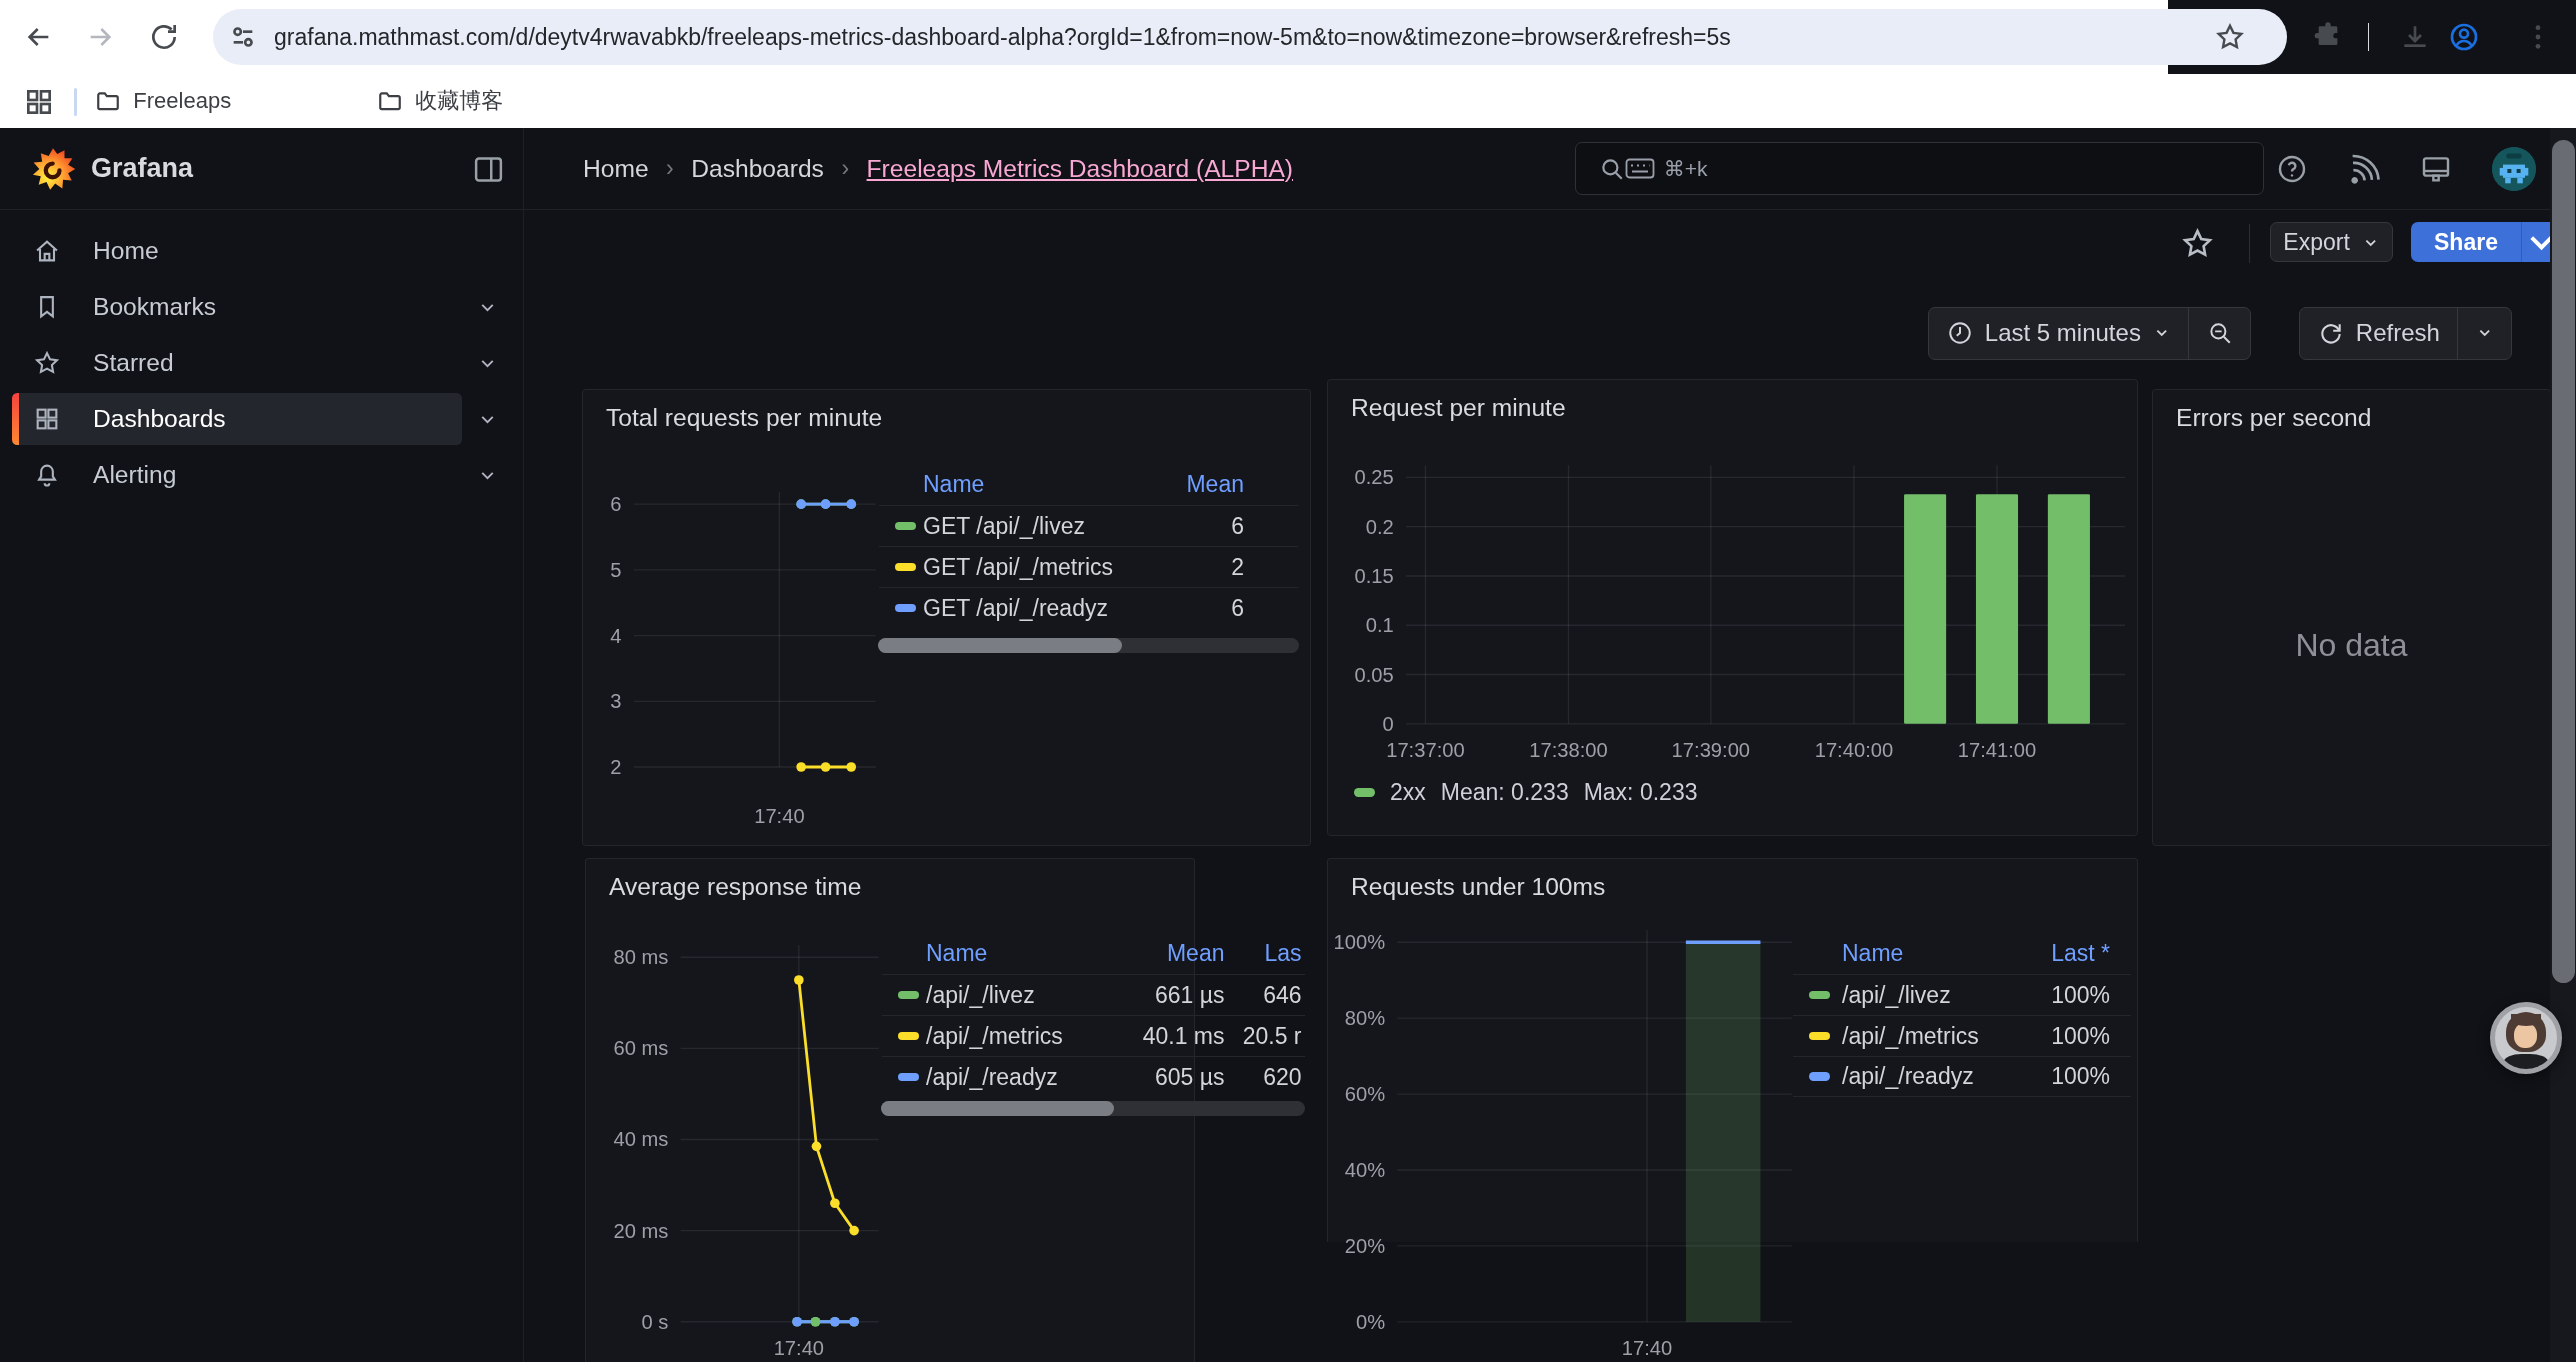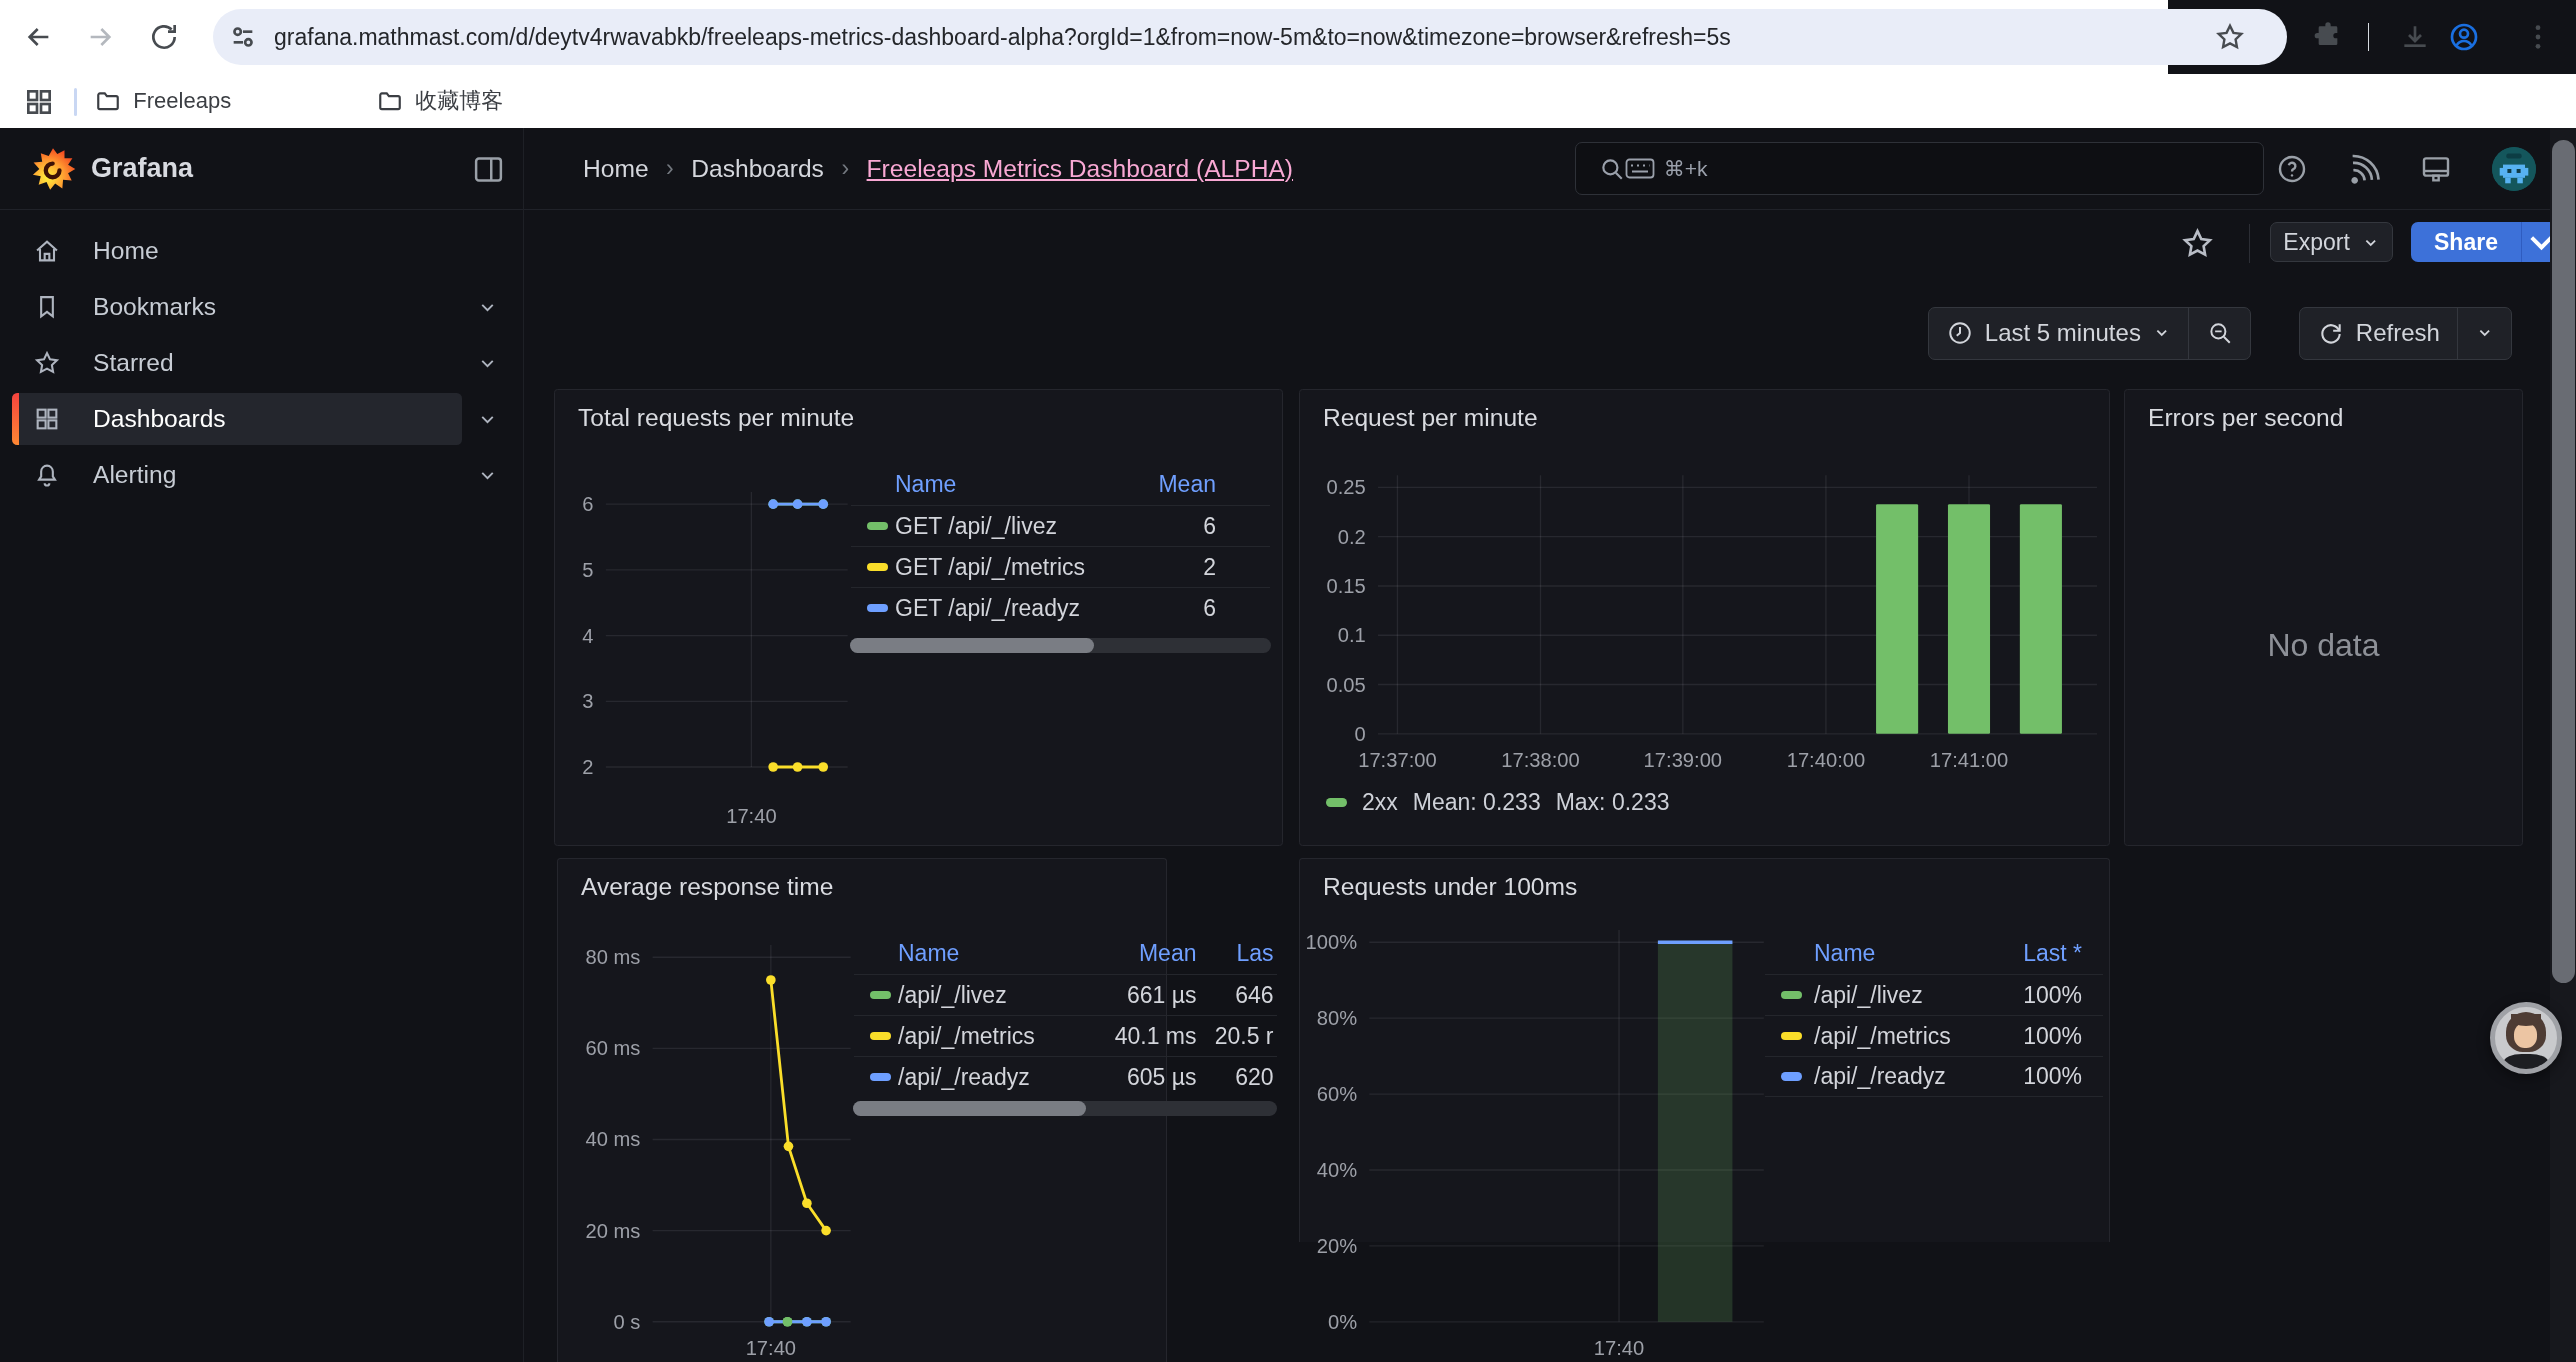--- a/index.html
+++ b/index.html
@@ -66,21 +66,21 @@
   .share-main { background:#3d71d9; color:#fff; font-weight:700; font-size:23px; display:flex; align-items:center; padding:0 23px; cursor:pointer; }
   .share-chev { background:#3d71d9; border-left:0.9px solid #2f5cc0; width:40px; display:flex; align-items:center; justify-content:center; color:#fff; cursor:pointer; }
 
   .time-toolbar { position:absolute; left:523px; top:161px; width:2027px; height:88px; }
   .grp { position:absolute; top:17.5px; height:53px; display:flex; border:0.9px solid #34373e; border-radius:7px; background:#1f2127; color:#d2d5db; overflow:hidden; }
   .seg { display:flex; align-items:center; gap:12.3px; padding:0 17.5px; font-size:24px; cursor:pointer; }
   .seg + .seg { border-left:0.9px solid #34373e; }
   .seg svg { width:26px; height:26px; flex:none; }
 
   
-  .panel { position:absolute; background:#15161c; border:0.9px solid #25262d; border-radius:3.5px; }
+  .panel { position:absolute; background:#15161c; border:0.9px solid #25262d; border-radius:3.5px;margin-left:28px; }
   .panel-title { position:absolute; left:23px; top:14px; font-size:24.6px; font-weight:500; color:#d9dbe0; cursor:pointer; }
   .chart { position:absolute; left:0; top:0; }
   .axis-lbl { fill:#9da0a8; font-size:23px; font-family:"Liberation Sans",sans-serif; }
   .no-data { position:absolute; left:0; right:0; top:237px; text-align:center; font-size:32px; color:#8d9097; }
 
   .legend { position:absolute; font-size:23px; color:#d3d5db; }
   .lrow { display:grid; align-items:center; height:41px; }
   .lrow.body { border-top:0.9px solid #24262c; }
   .lrow .hd { color:#6f9fff; font-weight:500; }
   .val { text-align:right; }
@@ -451,21 +451,21 @@
             <span class="swatch" style="background: rgb(110, 159, 255);"></span>
             <div class="lname">GET /api/_/readyz</div>
             <div class="val">6</div>
           </div>
         </div>
         <div class="hscroll" style="left: 295px; top: 248px; width: 421px;">
           <span style="width: 58%;"></span>
         </div>
       </section>
 
-    <section class="panel" id="panel-p2" style="left:1299px;top:261px;width:811px;height:457px">
+    <section class="panel" id="panel-p2" style="left:1299px;top:251px;width:811px;height:457px">
       <div class="panel-title">Request per minute</div>
       <div class="inline-legend">
         <span class="swatch" style="background:#73BF69"></span>
         <span>2xx</span>
         <span>Mean: 0.233</span>
         <span>Max: 0.233</span>
       </div>
     <svg class="chart" width="811" height="457" viewBox="0 0 925 521">
           <line x1="89" y1="111" x2="909" y2="111" stroke="rgba(204,204,220,0.10)" stroke-width="1.5"></line>
           <text x="75" y="119" text-anchor="end" class="axis-lbl">0.25</text>

